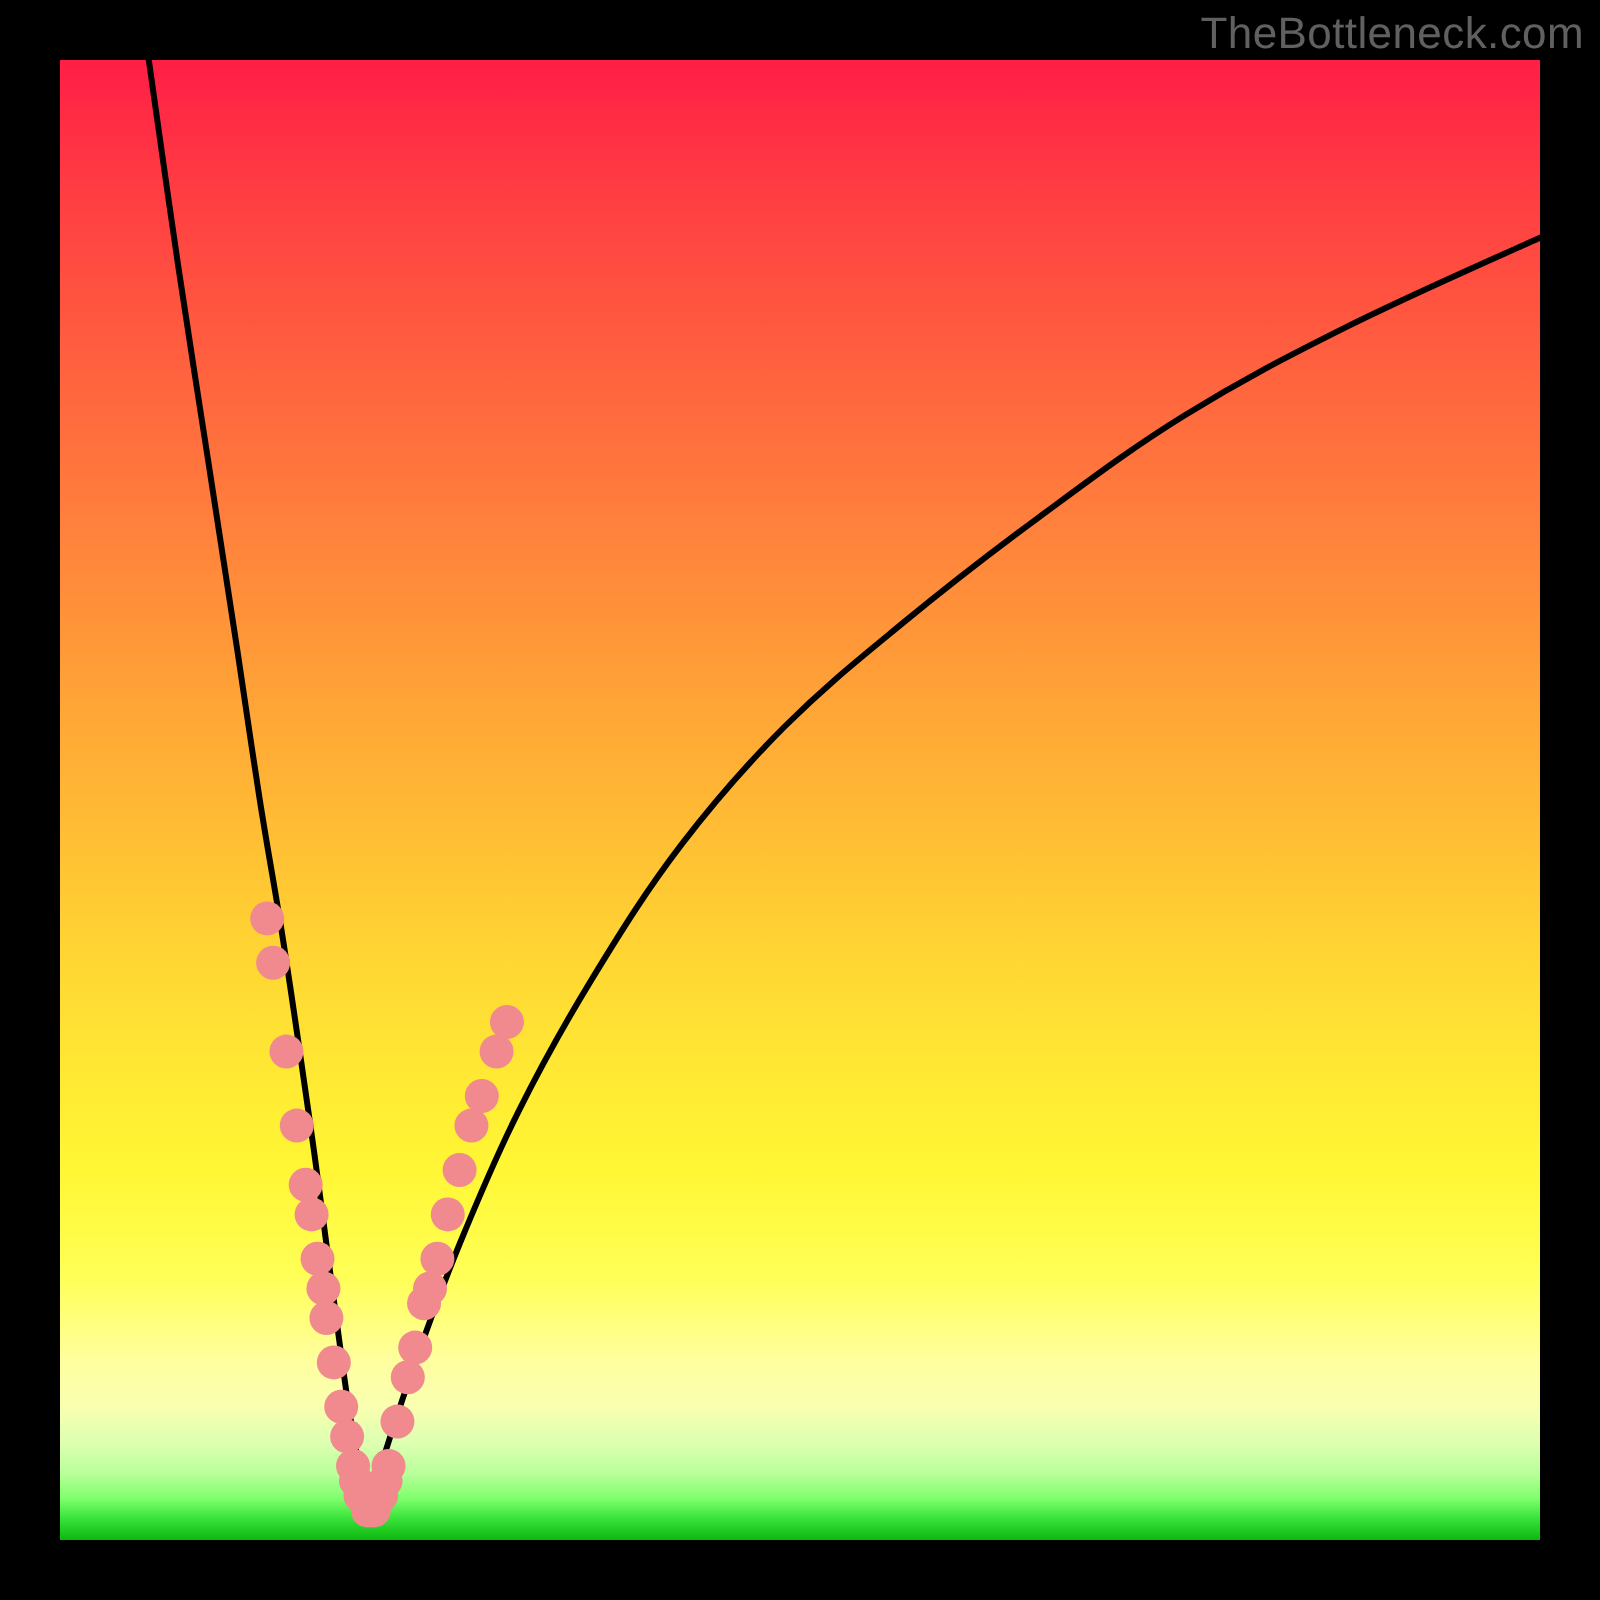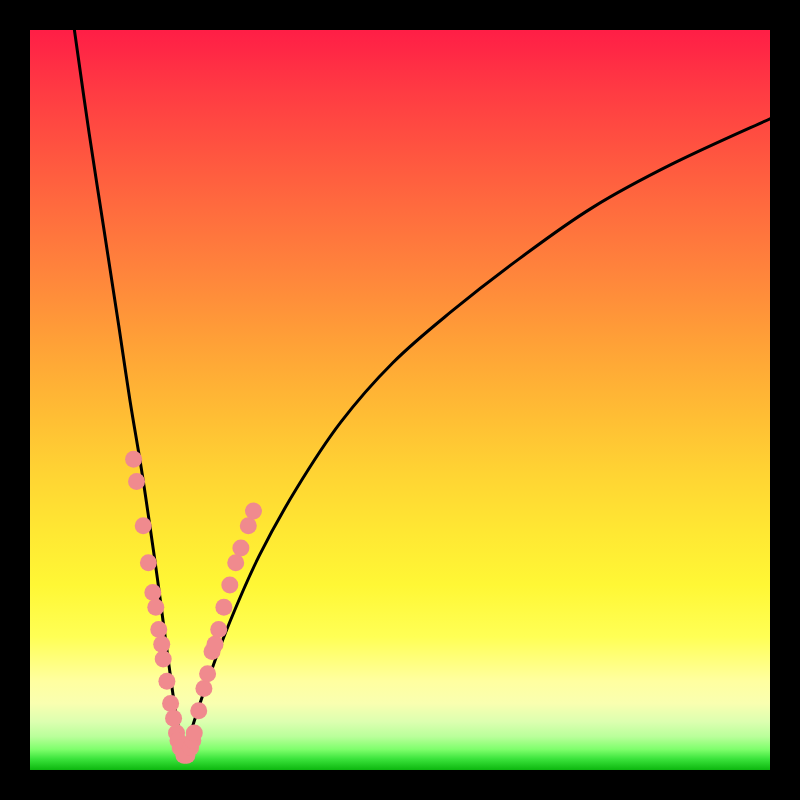--- a/index.html
+++ b/index.html
@@ -114,13 +114,14 @@
           <circle cx="188.70" cy="599.40" r="8.5" fill="#f08a8e" stroke="#d66a70" stroke-width="0"></circle>
           <circle cx="193.88" cy="577.20" r="8.5" fill="#f08a8e" stroke="#d66a70" stroke-width="0"></circle>
           <circle cx="199.80" cy="555.00" r="8.5" fill="#f08a8e" stroke="#d66a70" stroke-width="0"></circle>
           <circle cx="205.72" cy="532.80" r="8.5" fill="#f08a8e" stroke="#d66a70" stroke-width="0"></circle>
           <circle cx="210.90" cy="518.00" r="8.5" fill="#f08a8e" stroke="#d66a70" stroke-width="0"></circle>
           <circle cx="218.30" cy="495.80" r="8.5" fill="#f08a8e" stroke="#d66a70" stroke-width="0"></circle>
           <circle cx="223.48" cy="481.00" r="8.5" fill="#f08a8e" stroke="#d66a70" stroke-width="0"></circle>
         </g>
     </svg>
   </div>
+  <div class="watermark">TheBottleneck.com</div>
 </div>
 
 </body></html>

